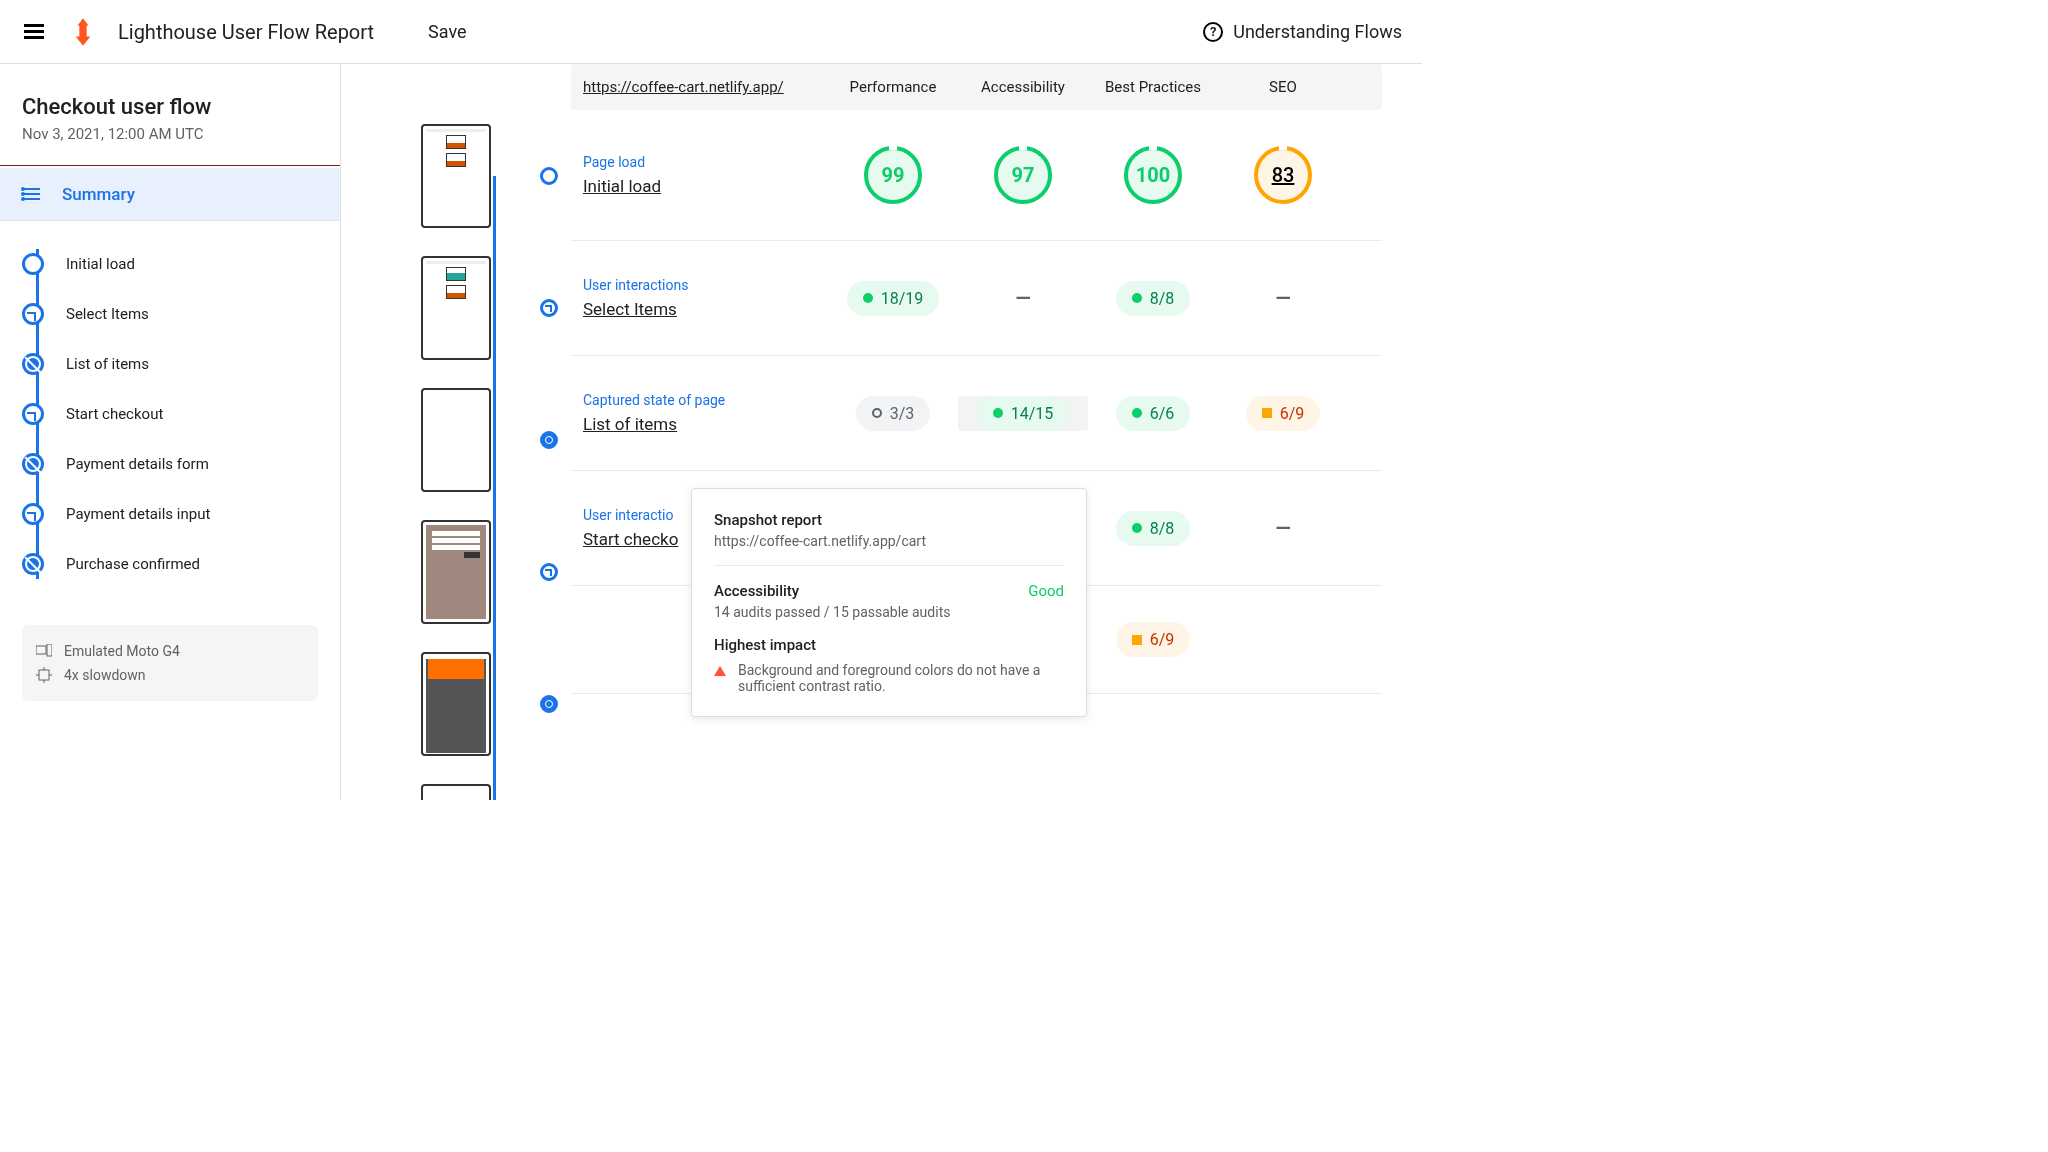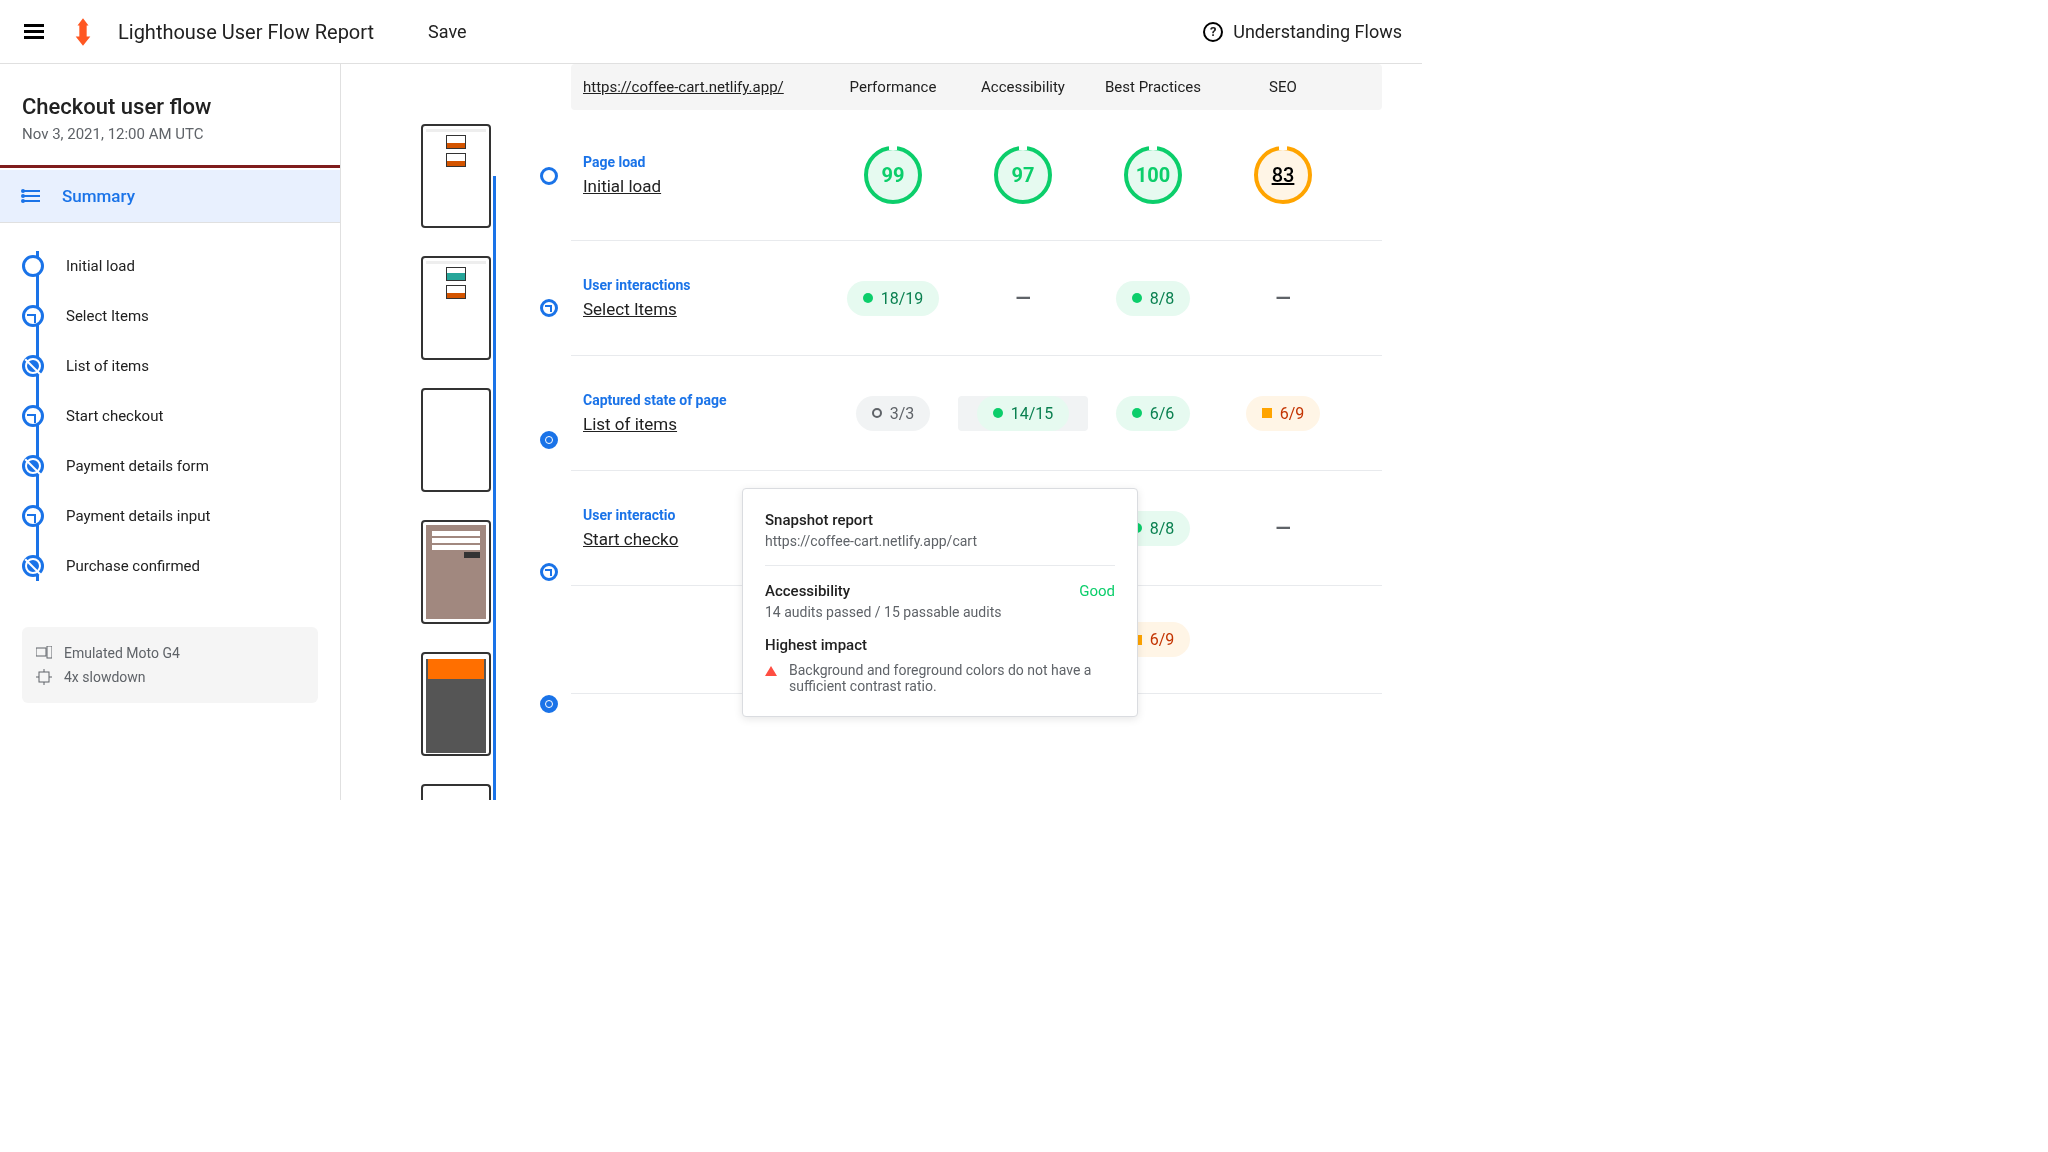--- a/index.html
+++ b/index.html
@@ -11,21 +11,21 @@
   .lh-logo { width: 22px; height: 28px; }
   .title { font-size: 20px; font-weight: 400; flex: 0 0 auto; }
   .save-btn { font-size: 18px; margin-left: 30px; cursor: pointer; }
   .spacer { flex: 1; }
   .help { display: flex; align-items: center; gap: 10px; font-size: 18px; cursor: pointer; }
   .help-icon { width: 20px; height: 20px; border: 2px solid #000; border-radius: 50%; display: flex; align-items: center; justify-content: center; font-size: 13px; font-weight: bold; }
 
   .layout { display: flex; height: calc(100% - 64px); }
   .sidebar { width: 341px; border-right: 1px solid #e0e0e0; overflow-y: auto; padding-top: 30px; }
   .flow-title { font-size: 22px; font-weight: 500; padding: 0 22px; }
-  .flow-date { font-size: 15px; color: #5f6368; padding: 6px 22px 22px; border-bottom: 3px solid #7f1d1d; }
+  .flow-date { font-size: 15px; color: #5f6368; padding: 6px 22px 22px; border-bottom: 1px solid #7f1d1d; }
   .summary-row { display: flex; align-items: center; gap: 22px; padding: 16px 24px; background: #e8f0fe; color: #1a73e8; font-size: 17px; font-weight: 500; border-bottom: 1px solid #e0e0e0; margin-top: 2px; cursor: pointer; }
   .summary-icon { display: flex; flex-direction: column; gap: 3px; }
   .summary-icon span { width: 16px; height: 2px; background: #1a73e8; position: relative; }
   .summary-icon span::before { content: ''; position: absolute; left: -3px; top: -1px; width: 4px; height: 4px; background: #1a73e8; border-radius: 50%; }
 
   .step-list { padding: 18px 22px; position: relative; }
   .step-line { position: absolute; left: 36px; top: 28px; bottom: 28px; width: 3px; background: #1a73e8; }
   .step-item { display: flex; align-items: center; gap: 22px; padding: 14px 0; cursor: pointer; position: relative; z-index: 1; font-size: 15px; }
   .step-marker { width: 22px; height: 22px; border: 3px solid #1a73e8; border-radius: 50%; background: #fff; flex-shrink: 0; display: flex; align-items: center; justify-content: center; }
   .step-marker.clock::after { content: ''; width: 7px; height: 7px; border-top: 2px solid #1a73e8; border-right: 2px solid #1a73e8; transform: translate(-2px,2px); }
@@ -46,41 +46,41 @@
   .thumb-marker.clock::after { content:''; position:absolute; width:5px; height:5px; border-top:2px solid #1a73e8; border-right:2px solid #1a73e8; top:3px; left:2px;}
   .thumb-marker.snap::after { content:''; position:absolute; inset:2px; border:1.5px solid #fff; border-radius:50%;}
   
   .grid-area { flex: 1; overflow-y: auto; padding-right: 40px; }
   .grid-header { display: grid; grid-template-columns: 245px repeat(4, 130px); background: #f5f5f5; padding: 14px 12px; border-radius: 4px; }
   .gh-url { text-decoration: underline; font-size: 15px; }
   .gh-cat { text-align: center; font-size: 15px; }
 
   .score-row { display: grid; grid-template-columns: 245px repeat(4, 130px); padding: 36px 12px; border-bottom: 1px solid #e8eaed; align-items: center; }
   .label-cell { }
-  .row-type { color: #1a73e8; font-size: 14px; font-weight: 700; }
+  .row-type { color: #1a73e8; font-size: 14px; font-weight: 400; }
   .row-name { font-size: 17px; text-decoration: underline; margin-top: 6px; cursor: pointer; }
   
   .gauge-cell { display: flex; justify-content: center; }
   .gauge { width: 58px; height: 58px; border-radius: 50%; display: flex; align-items: center; justify-content: center; font-size: 20px; font-weight: 500; position: relative; }
   .gauge.good { border: 4px solid #0cce6b; color: #0cce6b; background: #e6faf0; font-weight: bold; }
   .gauge.avg { border: 4px solid #ffa400; color: #000000; background: #fff5e6; text-decoration: underline; }
   .gauge::before { content:''; position:absolute; top:-4px; left:50%; width:8px; height:4px; background:#fff; transform:translateX(-50%);}
 
   .pill-cell { display: flex; justify-content: center; }
   .pill { padding: 8px 16px; border-radius: 20px; font-size: 16px; display: flex; align-items: center; gap: 8px; }
   .pill.good { background: #e6faf0; color: #0a8050; }
   .pill.avg { background: #fff5e6; color: #c33300; }
   .pill.neutral { background: #f1f3f4; color: #5f6368; justify-content: flex-end; }
   .dot { width: 10px; height: 10px; border-radius: 50%; }
   .dot.good { background: #0cce6b; }
   .dot.avg { background: #ffa400; width:10px; height:10px; border-radius:0;}
   .dot.ring { border: 2px solid #5f6368; background: transparent; }
   .dash { font-size: 20px; color: #5f6368; font-weight: bold; text-align:center;}
 
-  .tooltip { position: absolute; top: 488px; left: 742px; width: 396px; background: #fff; border: 1px solid #dadce0; border-radius: 4px; box-shadow: 0 2px 8px rgba(0,0,0,0.1); padding: 22px; z-index: 100; }
+  .tooltip { position: absolute; top: 488px; left: 691px; width: 396px; background: #fff; border: 1px solid #dadce0; border-radius: 4px; box-shadow: 0 2px 8px rgba(0,0,0,0.1); padding: 22px; z-index: 100; }
   .tt-title { font-size: 15px; font-weight: 500; }
   .tt-url { font-size: 14px; color: #5f6368; margin-top: 4px; padding-bottom: 16px; border-bottom: 1px solid #e8eaed; }
   .tt-section { display: flex; justify-content: space-between; margin-top: 16px; font-size: 15px;}
   .tt-good { color: #0cce6b; font-weight: 400; }
   .tt-sub { font-size: 14px; color: #5f6368; margin-top: 4px; }
   .tt-hi { font-size: 15px; font-weight: 500; margin-top: 16px; }
   .tt-item { display: flex; gap: 12px; margin-top: 8px; font-size: 14px; color: #5f6368; align-items: flex-start;}
   .tri { width: 0; height: 0; border-left: 6px solid transparent; border-right: 6px solid transparent; border-bottom: 10px solid #ff4e42; margin-top: 4px; flex-shrink:0;}
 
   .hilite-cell { background: #f1f3f4; border-radius: 4px;}

